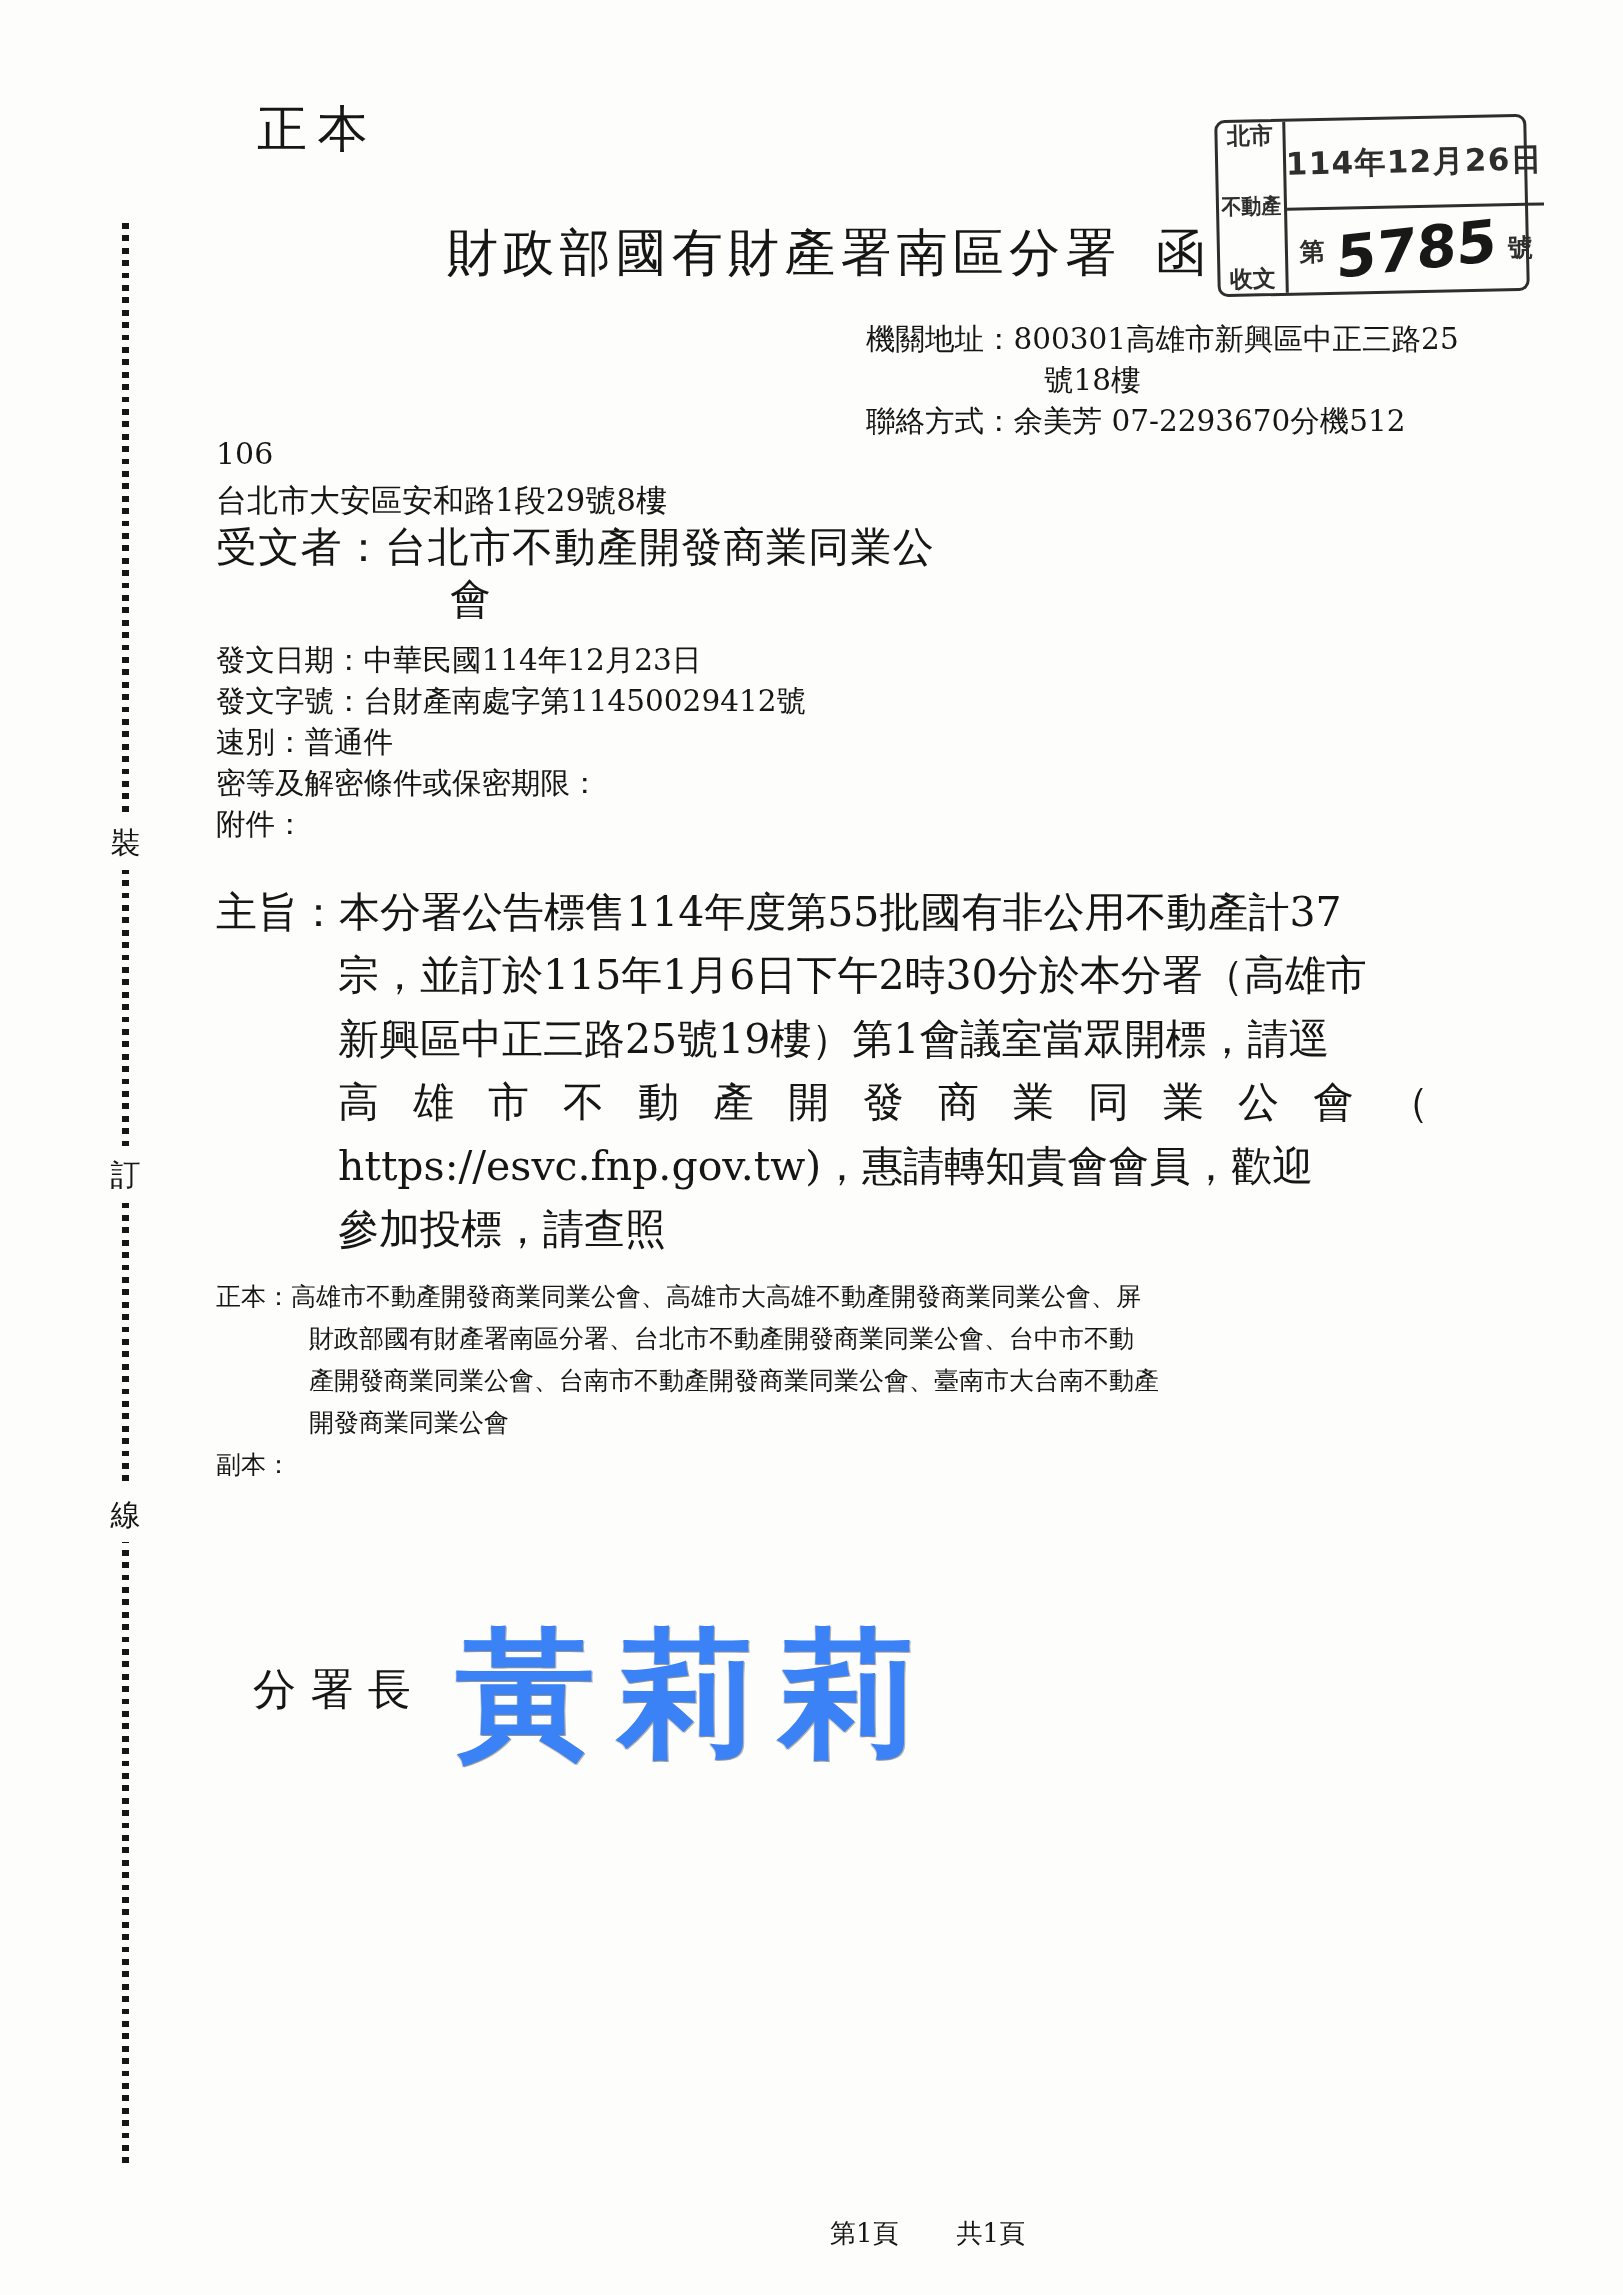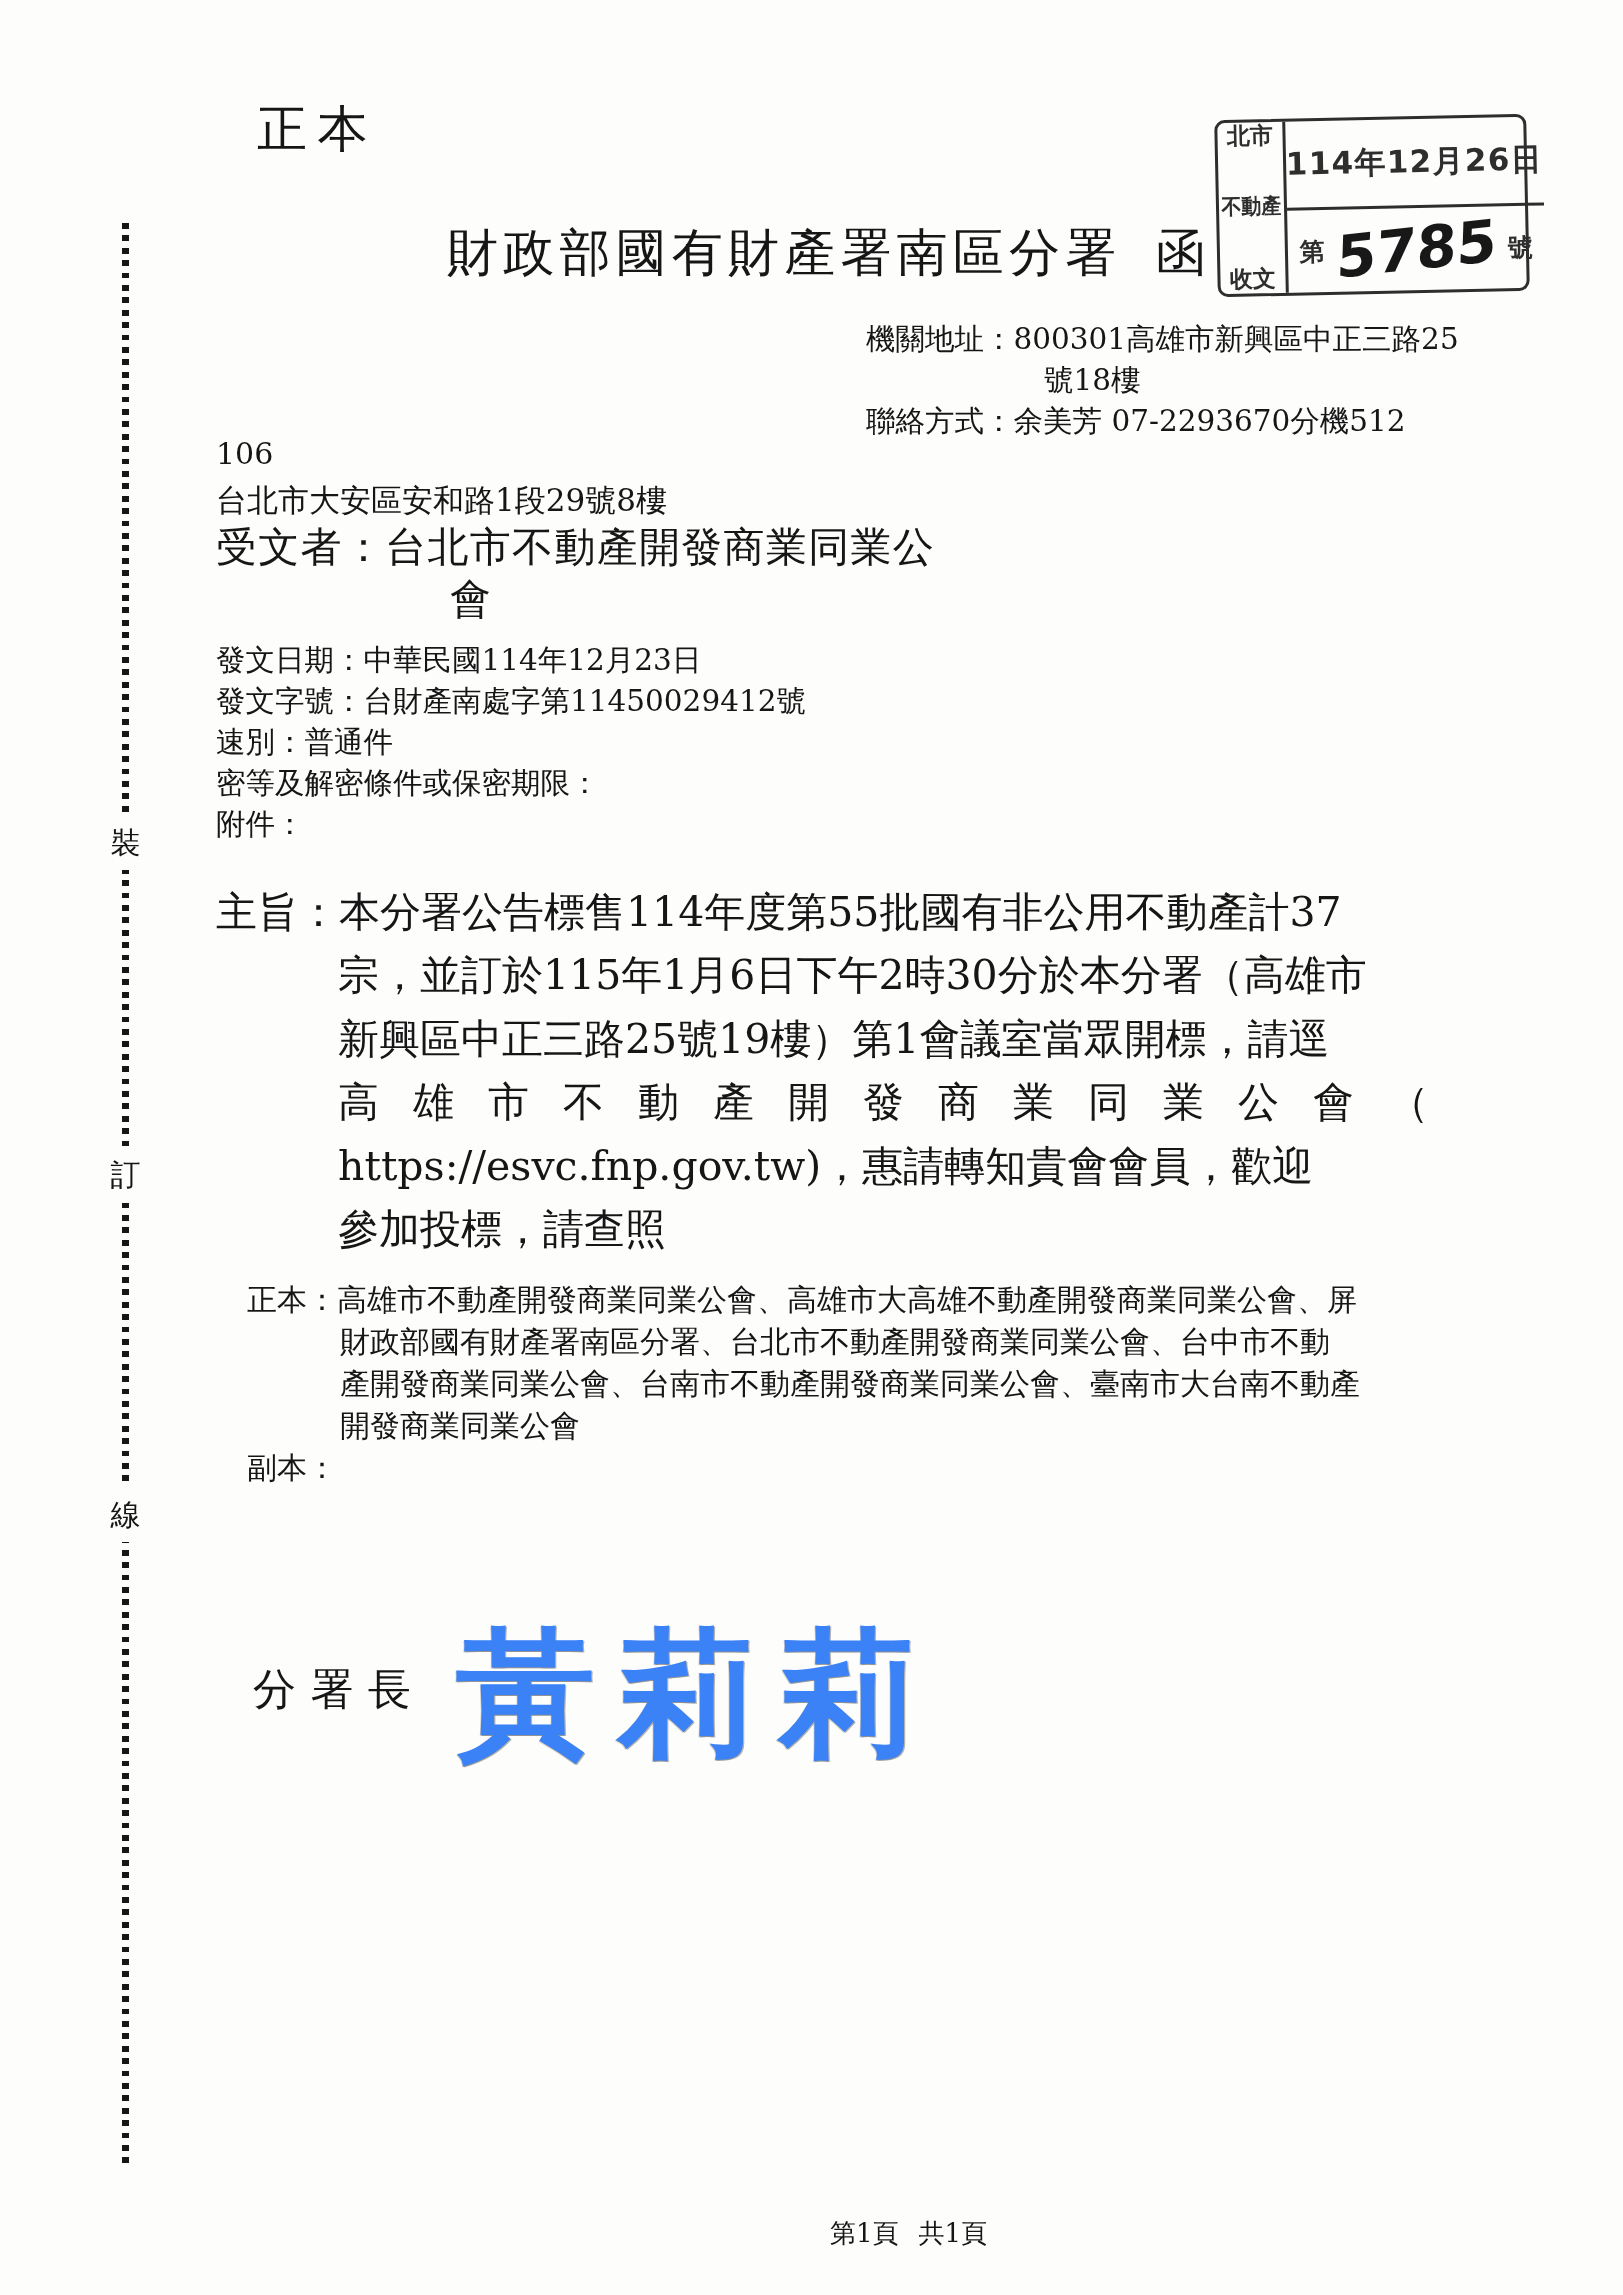--- a/index.html
+++ b/index.html
@@ -64,21 +64,21 @@
   
   .subj{font-size:41px;}
   .subj-l1{left:216px;top:885px;text-align:right;}
   .subj-l2{left:338px;top:948px;}
   .subj-l3{left:338px;top:1012px;}
   .subj-l4{left:338px;top:1075px;letter-spacing:34px;}
   .subj-l5{left:338px;top:1139px;}
   .subj-l6{left:338px;top:1202px;}
 
   
-  .dist{font-size:30px;margin-left:31px;}
+  .dist{font-size:25px;}
   .dist-l1{left:216px;top:1280px;}
   .dist-l2{left:309px;top:1322px;}
   .dist-l3{left:309px;top:1364px;}
   .dist-l4{left:309px;top:1406px;}
   .dist-copy{left:216px;top:1448px;}
 
   
   .sig-title{left:253px;top:1661px;font-size:43px;letter-spacing:14.4px;}
   .sig-name{
     left:456px;top:1602px;font-size:139px;font-weight:700;
@@ -93,21 +93,21 @@
   }
   .bind-char{
     left:107px;width:37px;text-align:center;font-size:30px;
     background:#fdfdfc;padding:6.5px 0;
   }
   .bind-char.c1{top:816px;}
   .bind-char.c2{top:1148px;}
   .bind-char.c3{top:1488px;}
 
   
-  .footer{left:830px;top:2216px;font-size:26px;display:flex;gap:20px;}
+  .footer{left:830px;top:2216px;font-size:26px;display:flex;gap:58px;}
 </style>
 </head>
 <body>
 
 <div class="abs copy-label">正本</div>
 
 <div class="abs doc-title">
   <span>財政部國有財產署南區分署</span><span class="doc-type">函</span>
 </div>
 

